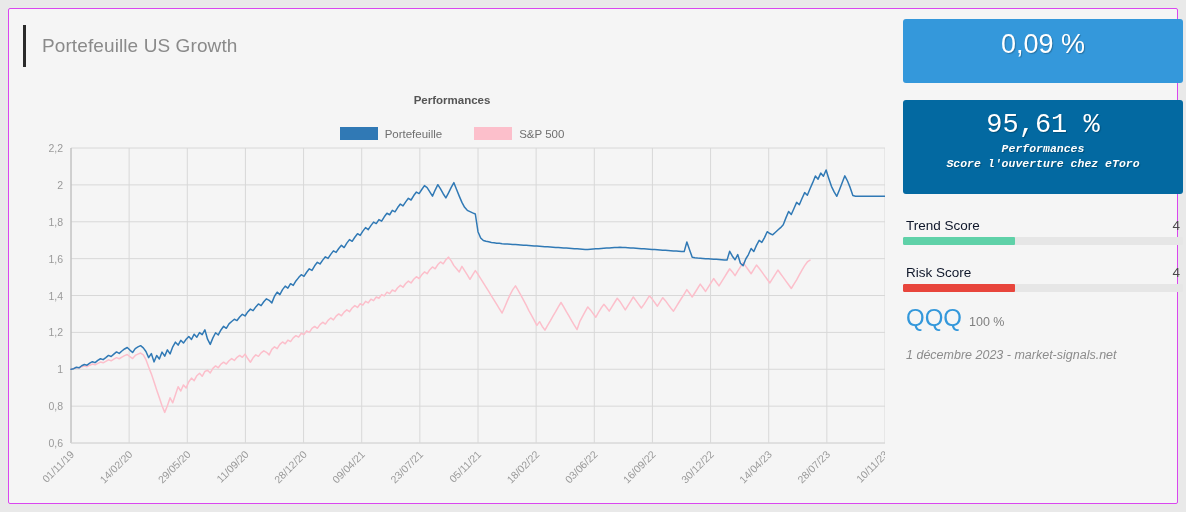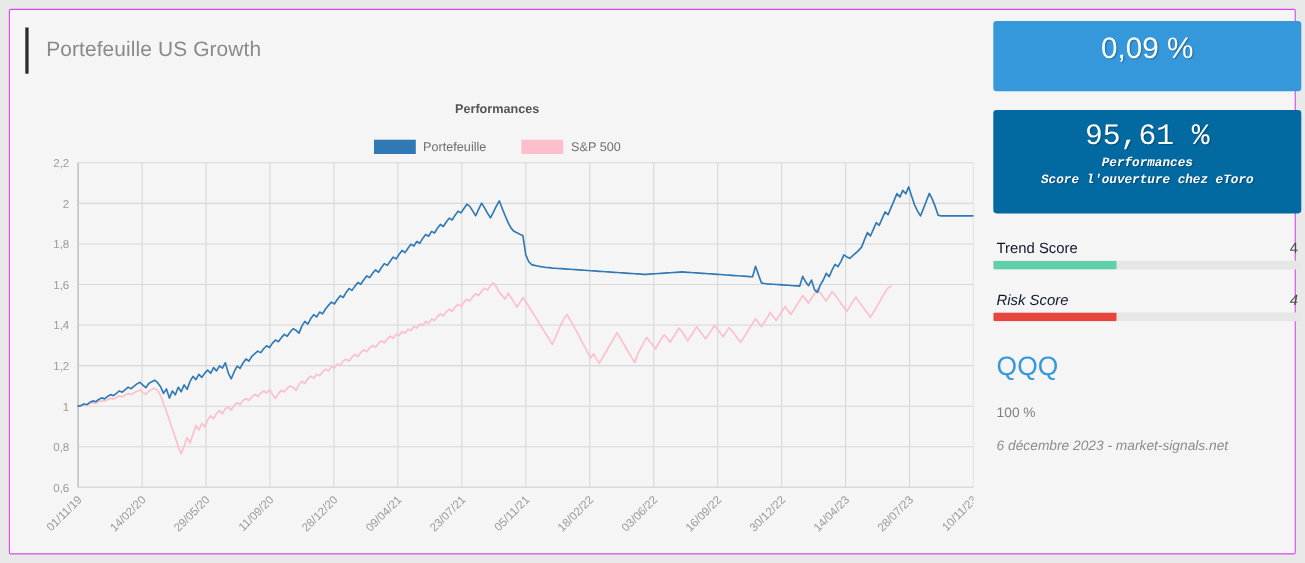--- a/index.html
+++ b/index.html
@@ -101,44 +101,43 @@
   }
   .stat-label {
     font-size: 11.5px;
     font-style: italic;
     font-weight: bold;
     line-height: 15px;
     text-shadow: 1px 1px 1px rgba(0,0,0,.25);
   }
 
   .score-block { margin-top: 24px; }
-  .score-block.second { margin-top: 20px; font-style: italic; }
+  .score-block.second { margin-top: 20px; }
   .score-row {
     display: flex;
     justify-content: space-between;
     align-items: baseline;
     padding: 0 3px 4px 3px;
   }
   .score-name { font-size: 13.5px; color: #0f172a; text-align: center; }
   .score-val  { font-size: 13.5px; color: #4a4a4a; }
   .score-track {
     height: 8px;
     background: #e6e6e6;
     border-radius: 1px;
     overflow: hidden;
   }
   .score-fill { height: 8px; border-radius: 1px; }
 
   .ticker-row {
-    margin-top: 28px;
+    margin-top: 12px;
     padding-left: 3px;
     display: flex;
     align-items: baseline;
-    gap: 20px;
-    flex-direction: column;
+    gap: 7px;
   }
   .ticker-sym { font-size: 24px; color: #3498db; font-weight: 400; }
   .ticker-weight { font-size: 12.5px; color: #808080; }
 
   .footnote {
     margin-top: 16px;
     padding-left: 3px;
     font-size: 12.5px;
     font-style: italic;
     color: #8c8c8c;
@@ -259,17 +258,17 @@
         <div class="score-track">
           <div class="score-fill" id="risk-fill" style="width: 40%; background: rgb(232, 69, 60);"></div>
         </div>
       </div>
 
       <div class="ticker-row">
         <span class="ticker-sym">QQQ</span>
         <span class="ticker-weight">100 %</span>
       </div>
 
-      <div class="footnote">6 décembre 2023 - market-signals.net</div>
+      <div class="footnote">1 décembre 2023 - market-signals.net</div>
 
     </div>
   </div>
 </div>
 
 </body></html>

